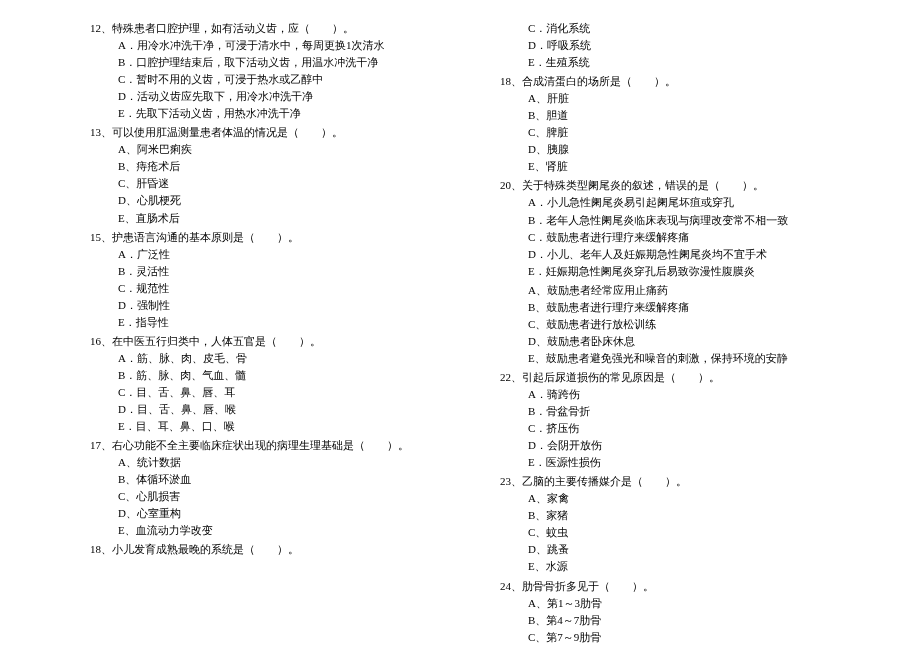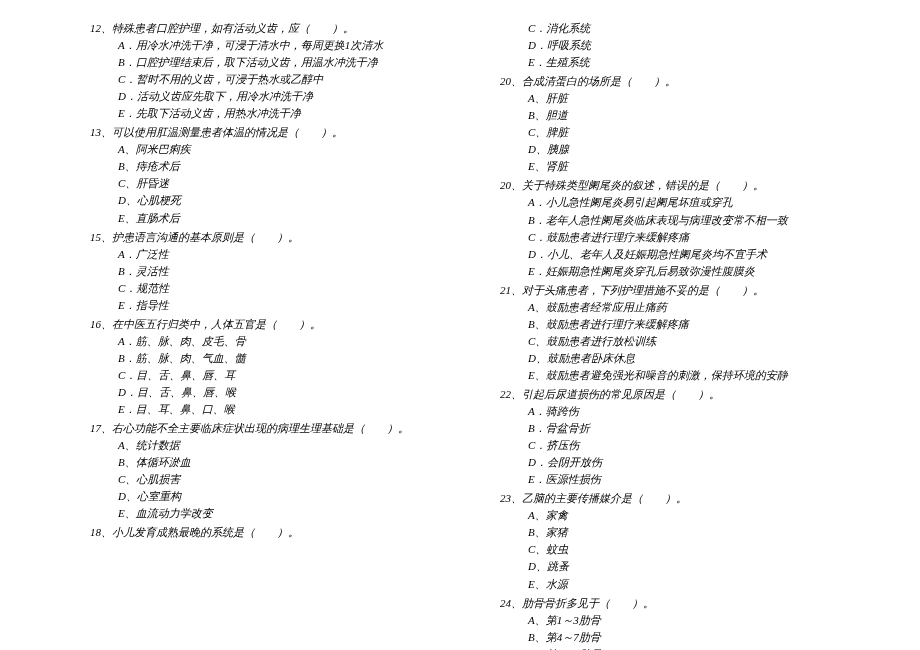--- a/index.html
+++ b/index.html
@@ -17,21 +17,20 @@
     display: flex;
     padding: 20px 90px 0 90px;
     column-gap: 80px;
   }
   .col {
     flex: 1;
     line-height: 1.55;
   }
   .q {
     margin-bottom: 2px;
-    font-style: italic;
   }
   .q-stem {
     padding-left: 0;
   }
   .q-options {
     padding-left: 28px;
   }
   .opt {
     display: block;
   }
@@ -60,20 +59,21 @@
           <span class="opt">D、心肌梗死</span>
           <span class="opt">E、直肠术后</span>
         </div>
       </div>
       <div class="q">
         <div class="q-stem">15、护患语言沟通的基本原则是（　　）。</div>
         <div class="q-options">
           <span class="opt">A．广泛性</span>
           <span class="opt">B．灵活性</span>
           <span class="opt">C．规范性</span>
+          <span class="opt">D．强制性</span>
           <span class="opt">E．指导性</span>
         </div>
       </div>
       <div class="q">
         <div class="q-stem">16、在中医五行归类中，人体五官是（　　）。</div>
         <div class="q-options">
           <span class="opt">A．筋、脉、肉、皮毛、骨</span>
           <span class="opt">B．筋、脉、肉、气血、髓</span>
           <span class="opt">C．目、舌、鼻、唇、耳</span>
           <span class="opt">D．目、舌、鼻、唇、喉</span>
@@ -96,41 +96,40 @@
     </div>
   <div class="col" id="right-col">
       <div class="q">
         <div class="q-options">
           <span class="opt">C．消化系统</span>
           <span class="opt">D．呼吸系统</span>
           <span class="opt">E．生殖系统</span>
         </div>
       </div>
       <div class="q">
-        <div class="q-stem">20、合成清蛋白的场所是（　　）。</div>
+        <div class="q-stem">18、合成清蛋白的场所是（　　）。</div>
         <div class="q-options">
           <span class="opt">A、肝脏</span>
           <span class="opt">B、胆道</span>
           <span class="opt">C、脾脏</span>
           <span class="opt">D、胰腺</span>
           <span class="opt">E、肾脏</span>
         </div>
       </div>
       <div class="q">
         <div class="q-stem">20、关于特殊类型阑尾炎的叙述，错误的是（　　）。</div>
         <div class="q-options">
           <span class="opt">A．小儿急性阑尾炎易引起阑尾坏疽或穿孔</span>
           <span class="opt">B．老年人急性阑尾炎临床表现与病理改变常不相一致</span>
           <span class="opt">C．鼓励患者进行理疗来缓解疼痛</span>
           <span class="opt">D．小儿、老年人及妊娠期急性阑尾炎均不宜手术</span>
           <span class="opt">E．妊娠期急性阑尾炎穿孔后易致弥漫性腹膜炎</span>
         </div>
       </div>
       <div class="q">
-        <div class="q-stem">21、对于头痛患者，下列护理措施不妥的是（　　）。</div>
         <div class="q-options">
           <span class="opt">A、鼓励患者经常应用止痛药</span>
           <span class="opt">B、鼓励患者进行理疗来缓解疼痛</span>
           <span class="opt">C、鼓励患者进行放松训练</span>
           <span class="opt">D、鼓励患者卧床休息</span>
           <span class="opt">E、鼓励患者避免强光和噪音的刺激，保持环境的安静</span>
         </div>
       </div>
       <div class="q">
         <div class="q-stem">22、引起后尿道损伤的常见原因是（　　）。</div>

